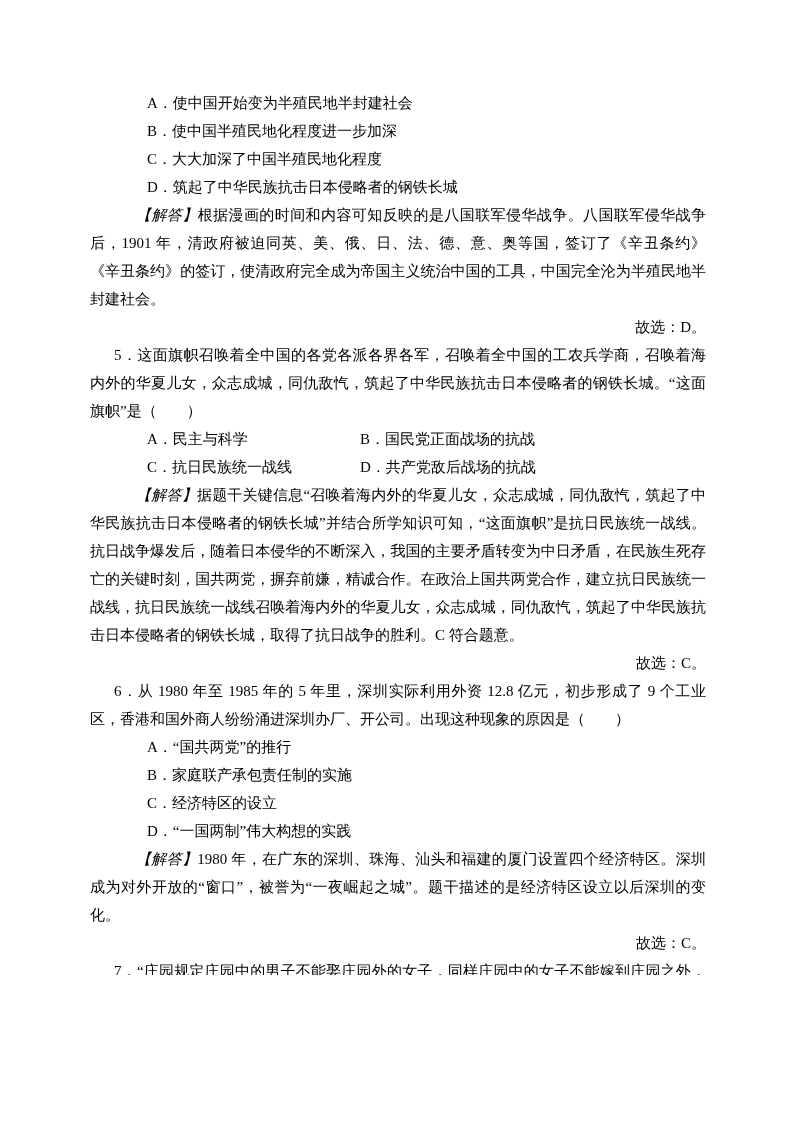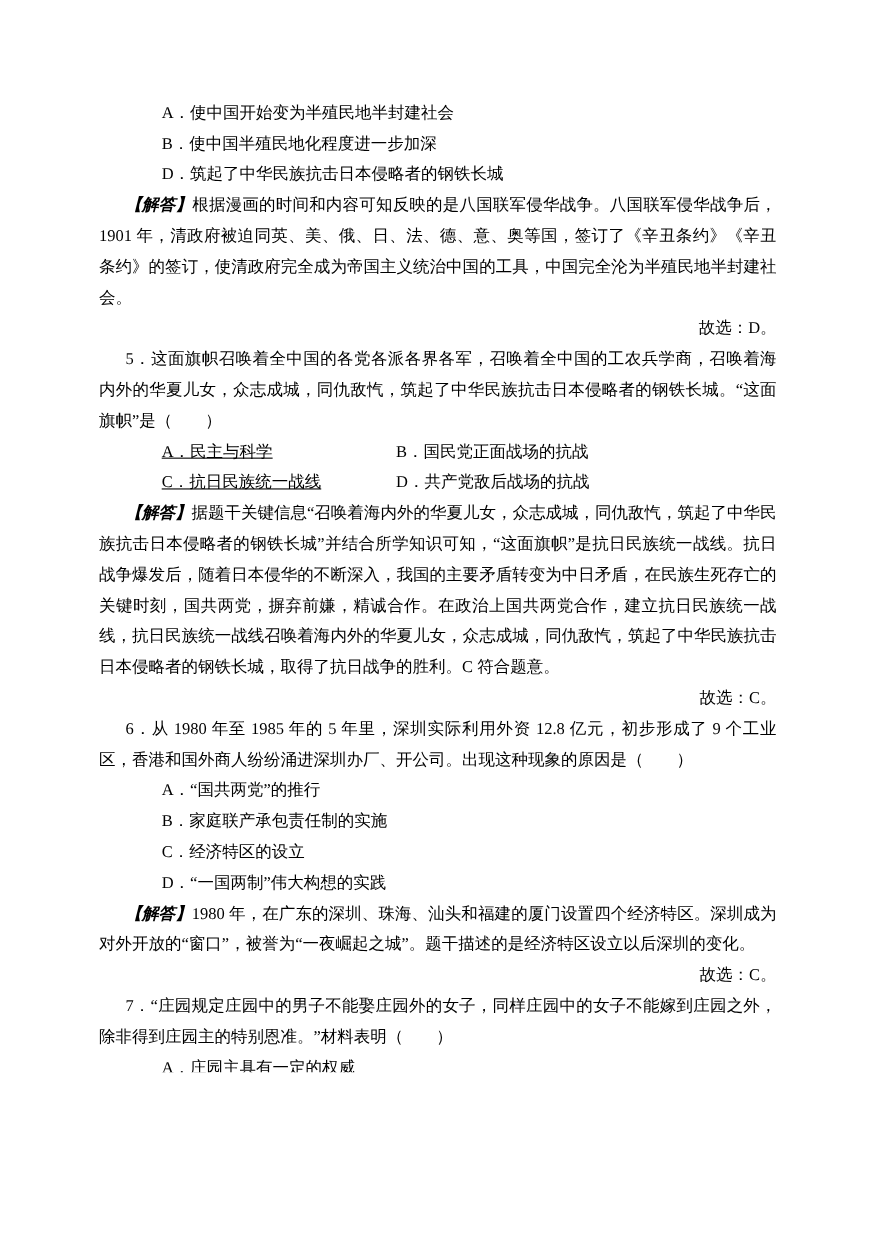--- a/index.html
+++ b/index.html
@@ -42,38 +42,39 @@
     text-indent: 0;
     white-space: nowrap;
   }
   .opt-col {
     display: inline-block;
   }
   .opt-col.first {
     width: 270px;
     padding-left: 57px;
     box-sizing: border-box;
-    text-decoration: underline;
   }
   .answer-label {
-    font-weight: bold;
+    font-weight: normal;
     font-style: italic;
+    margin-left: 22px;
   }
   p.result {
     text-indent: 0;
     text-align: right;
   }
 </style>
 </head>
 <body>
 
 <div class="page">
   <div class="content">
       <p class="blk option">A．使中国开始变为半殖民地半封建社会</p>
       <p class="blk option">B．使中国半殖民地化程度进一步加深</p>
+      <p class="blk option">C．大大加深了中国半殖民地化程度</p>
       <p class="blk option">D．筑起了中华民族抗击日本侵略者的钢铁长城</p>
       <p class="blk answer"><span class="answer-label">【解答】</span>根据漫画的时间和内容可知反映的是八国联军侵华战争。八国联军侵华战争后，1901 年，清政府被迫同英、美、俄、日、法、德、意、奥等国，签订了《辛丑条约》《辛丑条约》的签订，使清政府完全成为帝国主义统治中国的工具，中国完全沦为半殖民地半封建社会。</p>
       <p class="blk result">故选：D。</p>
       <p class="blk question">5．这面旗帜召唤着全中国的各党各派各界各军，召唤着全中国的工农兵学商，召唤着海内外的华夏儿女，众志成城，同仇敌忾，筑起了中华民族抗击日本侵略者的钢铁长城。“这面旗帜”是（　　）</p>
       <p class="blk option-row"><span class="opt-col first">A．民主与科学</span><span class="opt-col">B．国民党正面战场的抗战</span></p>
       <p class="blk option-row"><span class="opt-col first">C．抗日民族统一战线</span><span class="opt-col">D．共产党敌后战场的抗战</span></p>
       <p class="blk answer"><span class="answer-label">【解答】</span>据题干关键信息“召唤着海内外的华夏儿女，众志成城，同仇敌忾，筑起了中华民族抗击日本侵略者的钢铁长城”并结合所学知识可知，“这面旗帜”是抗日民族统一战线。抗日战争爆发后，随着日本侵华的不断深入，我国的主要矛盾转变为中日矛盾，在民族生死存亡的关键时刻，国共两党，摒弃前嫌，精诚合作。在政治上国共两党合作，建立抗日民族统一战线，抗日民族统一战线召唤着海内外的华夏儿女，众志成城，同仇敌忾，筑起了中华民族抗击日本侵略者的钢铁长城，取得了抗日战争的胜利。C 符合题意。</p>
       <p class="blk result">故选：C。</p>
       <p class="blk question">6．从 1980 年至 1985 年的 5 年里，深圳实际利用外资 12.8 亿元，初步形成了 9 个工业区，香港和国外商人纷纷涌进深圳办厂、开公司。出现这种现象的原因是（　　）</p>
       <p class="blk option">A．“国共两党”的推行</p>

